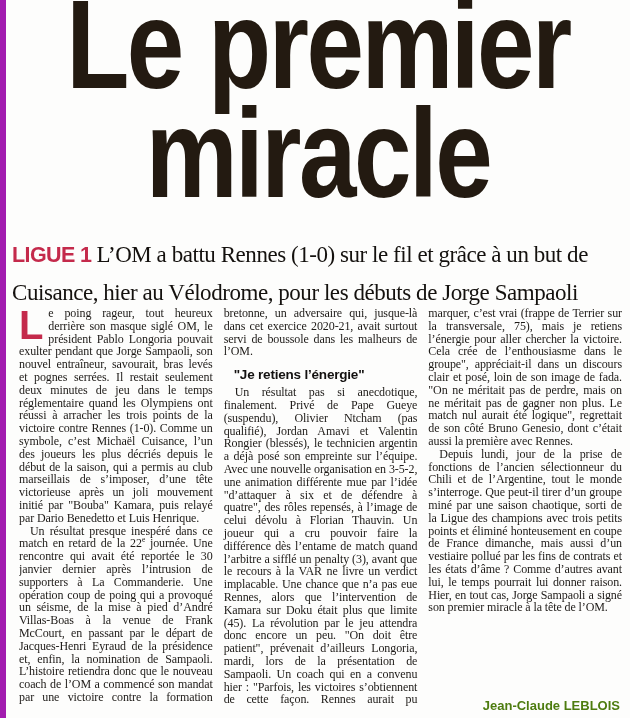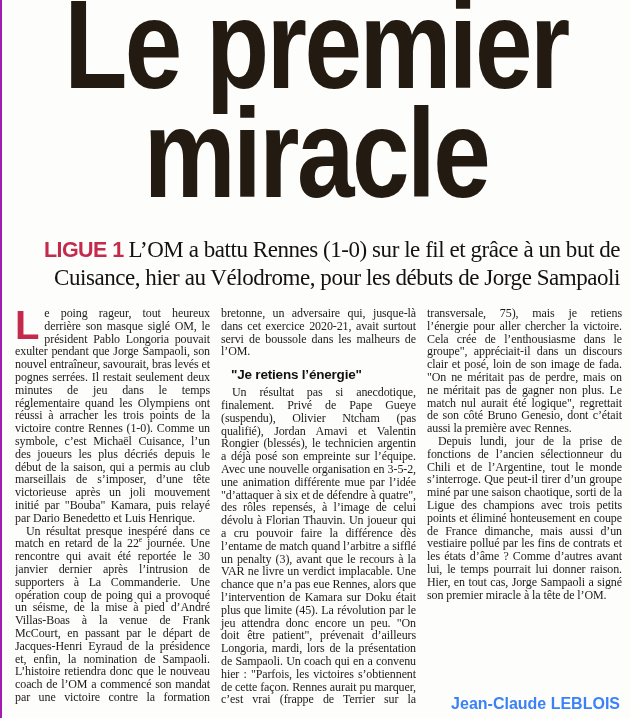--- a/index.html
+++ b/index.html
@@ -6,46 +6,46 @@
   html, body { background: #ffffff; }
   body {
     width: 630px; height: 718px;
     font-family: "Liberation Serif", serif;
     overflow: hidden;
   }
   .page {
     position: relative;
     width: 630px; height: 718px;
     background: var(--paper, #fdfdfc);
-    border-left: 2px solid #a21caf;
+    border-left: 6px solid #a21caf;
     overflow: hidden;
   }
   
   .headline {
     height: 230px;
     margin-top: -10px;
     text-align: center;
     font-family: "Liberation Sans", sans-serif;
     font-weight: 700;
     color: var(--headline-ink, #231a11);
     font-size: 126px;
     line-height: 109px;
     letter-spacing: -3px;
     transform: scaleX(0.82);
     transform-origin: 50% 0;
   }
   .hl-line { display: block; }
   
   .deck {
-    margin: 16px 10px 0 21px;
+    margin: 16px 10px 0 6px;
     font-size: 23px;
-    line-height: 27px;
+    line-height: 37px;
     letter-spacing: -0.45px;
     color: #14110e;
-    text-align: right;
+    text-align: left;
   }
   .kicker {
     font-family: "Liberation Sans", sans-serif;
     font-weight: 700;
     font-size: 21.5px;
     letter-spacing: -0.6px;
     color: var(--accent-red, #c42a4b);
     padding-right: 5px;
   }
   
@@ -86,22 +86,22 @@
     margin: 9px 0 4px 10px;
     break-after: avoid;
   }
   .it { }
   .sup { vertical-align: super; font-size: 7.5px; line-height: 0; }
   .byline {
     position: absolute;
     right: 10px; bottom: 4px;
     font-family: "Liberation Sans", sans-serif;
     font-weight: 700;
-    font-size: 16px;
-    color: #3b82f6;
+    font-size: 13px;
+    color: #4d7c0f;
     background: var(--paper, #fdfdfc);
     padding: 2px 0 1px 10px;
   }
 </style>
 </head>
 <body>
 
 <div class="page" lang="fr">
 
   <h1 class="headline">

